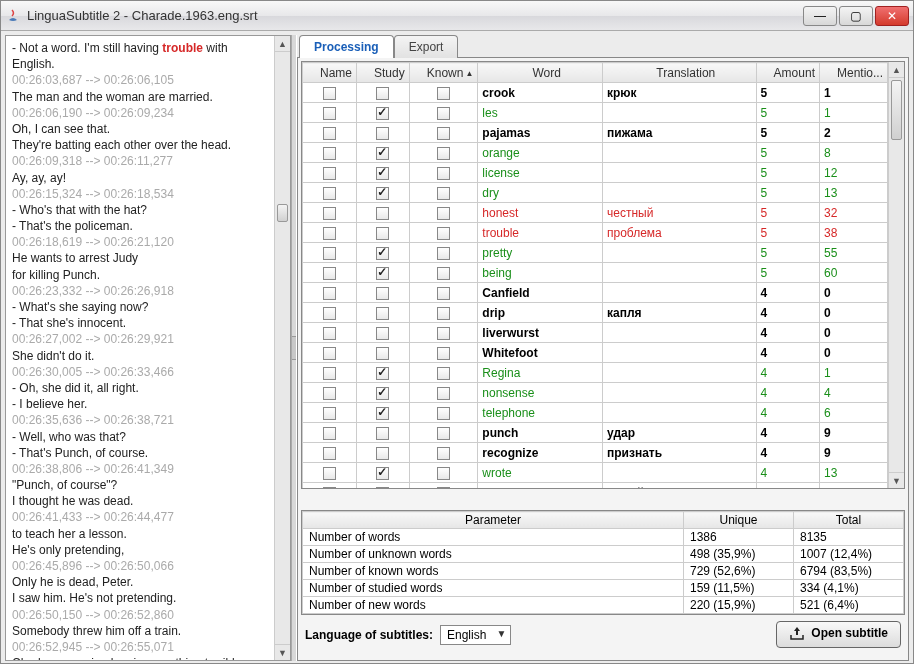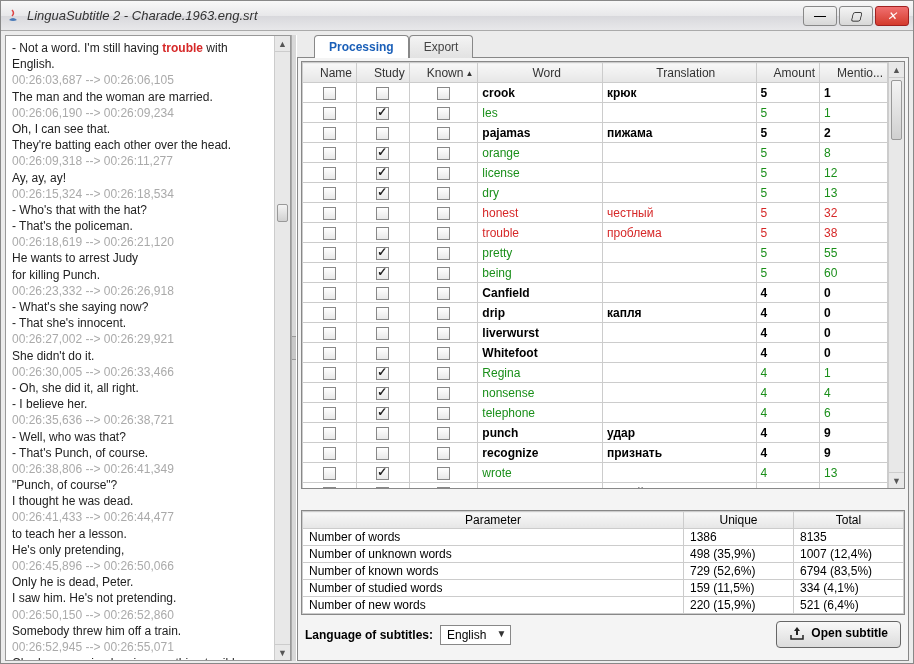--- a/index.html
+++ b/index.html
@@ -13,21 +13,20 @@
   border: 1px solid #888;
   box-shadow: 0 0 8px rgba(0,0,0,0.4);
 }
 .titlebar {
   height: 30px;
   background: linear-gradient(to bottom, #f8f8f8 0%, #e8e8ea 50%, #d8d8dc 51%, #e8e8ea 100%);
   border-bottom: 1px solid #aaa;
   display: flex;
   align-items: center;
   padding: 0 4px;
-  font-style: italic;
 }
 .titlebar .app-icon {
   width: 16px; height:16px; margin-right:6px;
   display:inline-flex; align-items:center; justify-content:center;
 }
 .titlebar .title { flex:1; color:#333; font-size:13px; }
 .win-btns { display:flex; gap:2px; }
 .win-btn {
   width:34px; height:20px;
   border:1px solid #888;
@@ -91,21 +90,21 @@
 }
 .right-pane {
   flex:1;
   margin:4px 4px 4px 0;
   display:flex;
   flex-direction:column;
 }
 .tabs {
   display:flex;
   gap:0;
-  margin-left:17px;
+  margin-left:2px;
 }
 .tab {
   padding:4px 14px;
   border:1px solid #888;
   border-bottom:none;
   background: linear-gradient(to bottom,#f4f4f4,#e2e2e2);
   border-radius:4px 4px 0 0;
   font-size:12px;
   color:#444;
   position:relative;

